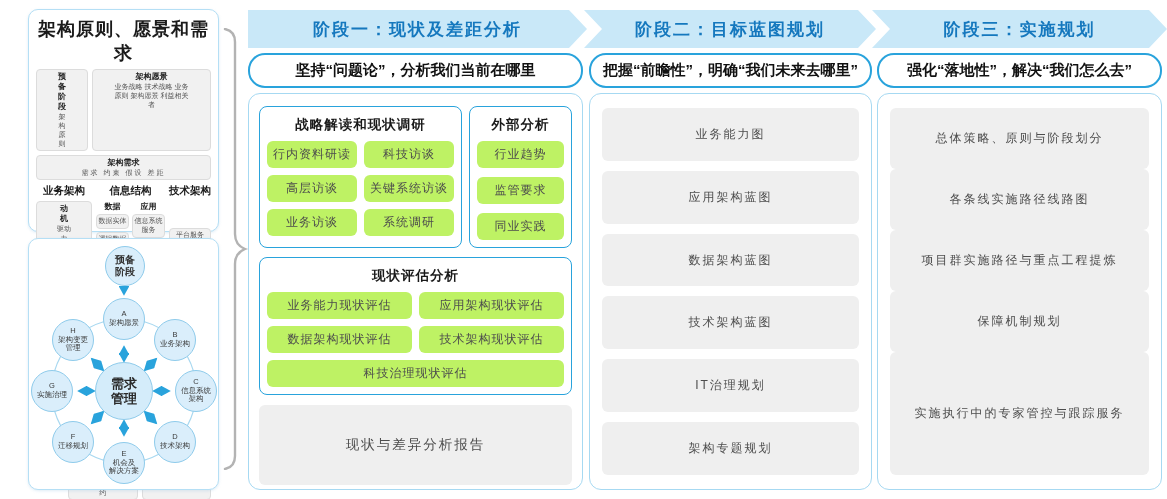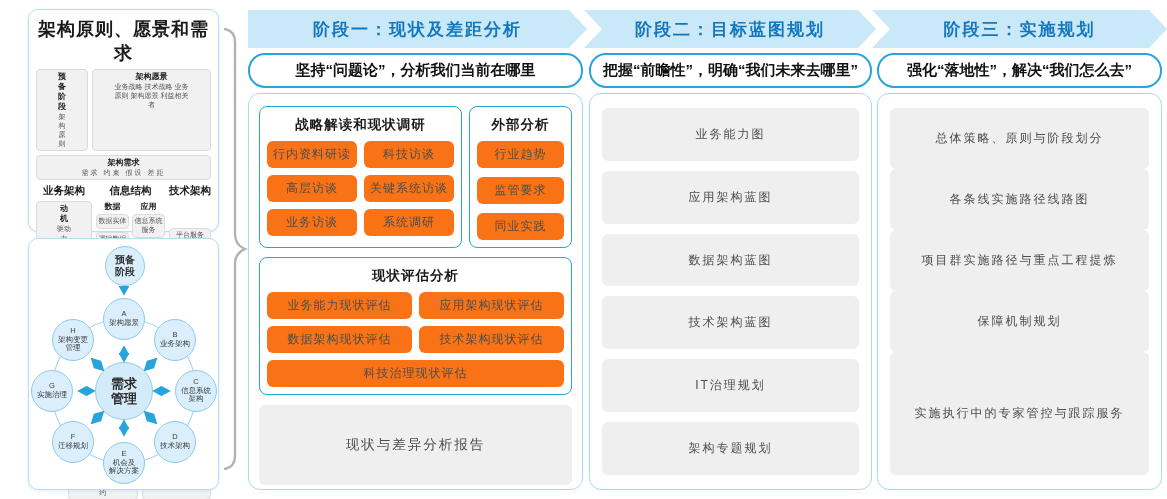--- a/index.html
+++ b/index.html
@@ -71,21 +71,21 @@
   #pc2 { left:589px; width:283px; padding:14px 12px; display:flex; flex-direction:column; gap:10px; }
   #pc3 { left:877px; width:285px; padding:14px 12px; display:flex; flex-direction:column; gap:0; }
 
   .bluebox { border:1.5px solid #29a3dc; border-radius:8px; background:#fff; padding:7px 7px; }
   .bluebox .bb-title { font-size:13.5px; font-weight:bold; color:#1a1a1a; text-align:center; margin:2px 0 7px; letter-spacing:1px; }
   .p1-toprow { display:flex; gap:7px; margin-bottom:9px; }
   #survey-box { flex:2.15; }
   #external-box { flex:1; }
   .chipgrid2 { display:grid; grid-template-columns:1fr 1fr; gap:7px; }
   .chipgrid1 { display:grid; grid-template-columns:1fr; gap:9px; }
-  .pchip, .pchip-0 { background:#f97316; border-radius:6px; color:#4d4d4d; font-size:12px; display:flex; align-items:center; justify-content:center; min-height:27px; padding:3px 2px; text-align:center; letter-spacing:1px;font-family:Liberation Mono, monospace; }
+  .pchip, .pchip-0 { background:#bef264; border-radius:6px; color:#4d4d4d; font-size:12px; display:flex; align-items:center; justify-content:center; min-height:27px; padding:3px 2px; text-align:center; letter-spacing:1px;font-family:Liberation Mono, monospace; }
   #assess-box .chipgrid2 .pchip:nth-child(5) { grid-column:1 / span 2; }
   #report-box { margin-top:10px; height:80px; background:#efefef; border-radius:6px; display:flex; align-items:center; justify-content:center; font-size:13.5px; color:#4d4d4d; letter-spacing:2px; }
 
   .bigchip { background:#efefef; border-radius:6px; color:#4d4d4d; font-size:12px; display:flex; align-items:center; justify-content:center; text-align:center; letter-spacing:2px; flex:1; padding:4px 6px; }
   #pc3 .bigchip-4 { flex:2.18; }
 </style>
 </head>
 <body>
 
 <div id="stage">

